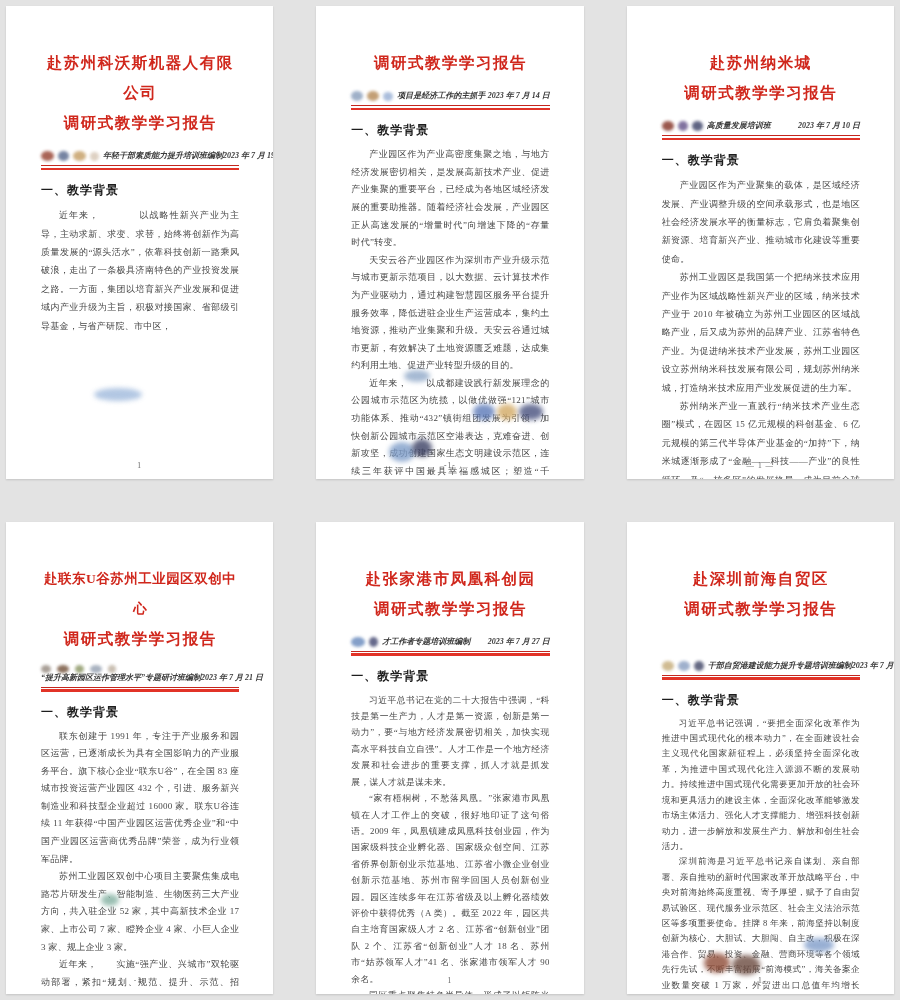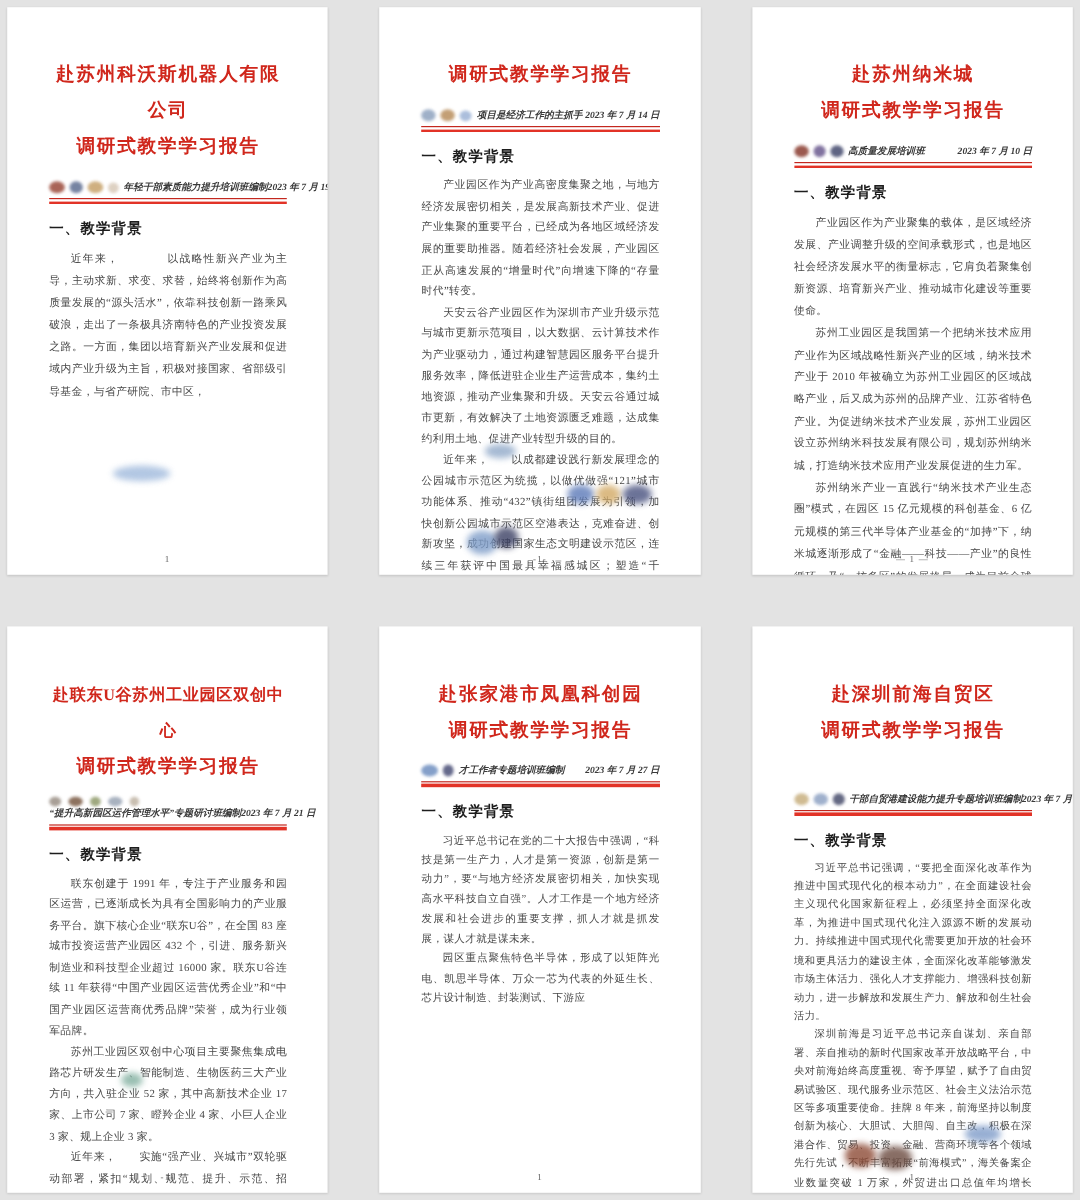--- a/index.html
+++ b/index.html
@@ -197,20 +197,21 @@
       </span>
       <span class="sub-date">2023 年 7 月 27 日</span>
     </div>
     <div class="rule">
         <div class="r1"></div>
         <div class="r2"></div>
       </div>
     <h2 class="heading">一、教学背景</h2>
     <div class="body-text">
       <p>习近平总书记在党的二十大报告中强调，“科技是第一生产力，人才是第一资源，创新是第一动力”，要“与地方经济发展密切相关，加快实现高水平科技自立自强”。人才工作是一个地方经济发展和社会进步的重要支撑，抓人才就是抓发展，谋人才就是谋未来。</p>
+      <p>“家有梧桐树，不愁落凤凰。”张家港市凤凰镇在人才工作上的突破，很好地印证了这句俗语。2009 年，凤凰镇建成凤凰科技创业园，作为国家级科技企业孵化器、国家级众创空间、江苏省侨界创新创业示范基地、江苏省小微企业创业创新示范基地、苏州市留学回国人员创新创业园。园区连续多年在江苏省级及以上孵化器绩效评价中获得优秀（A 类）。截至 2022 年，园区共自主培育国家级人才 2 名、江苏省“创新创业”团队 2 个、江苏省“创新创业”人才 18 名、苏州市“姑苏领军人才”41 名、张家港市领军人才 90 余名。</p>
       <p>园区重点聚焦特色半导体，形成了以矩阵光电、凯思半导体、万众一芯为代表的外延生长、芯片设计制造、封装测试、下游应</p>
     </div>
     <div class="pagenum">1</div>
   </section>
 
   <section class="page loose lh-d">
     <h1 class="title">
       <span class="tl tl1">赴深圳前海自贸区</span>
       <span class="tl">调研式教学学习报告</span>
     </h1>

